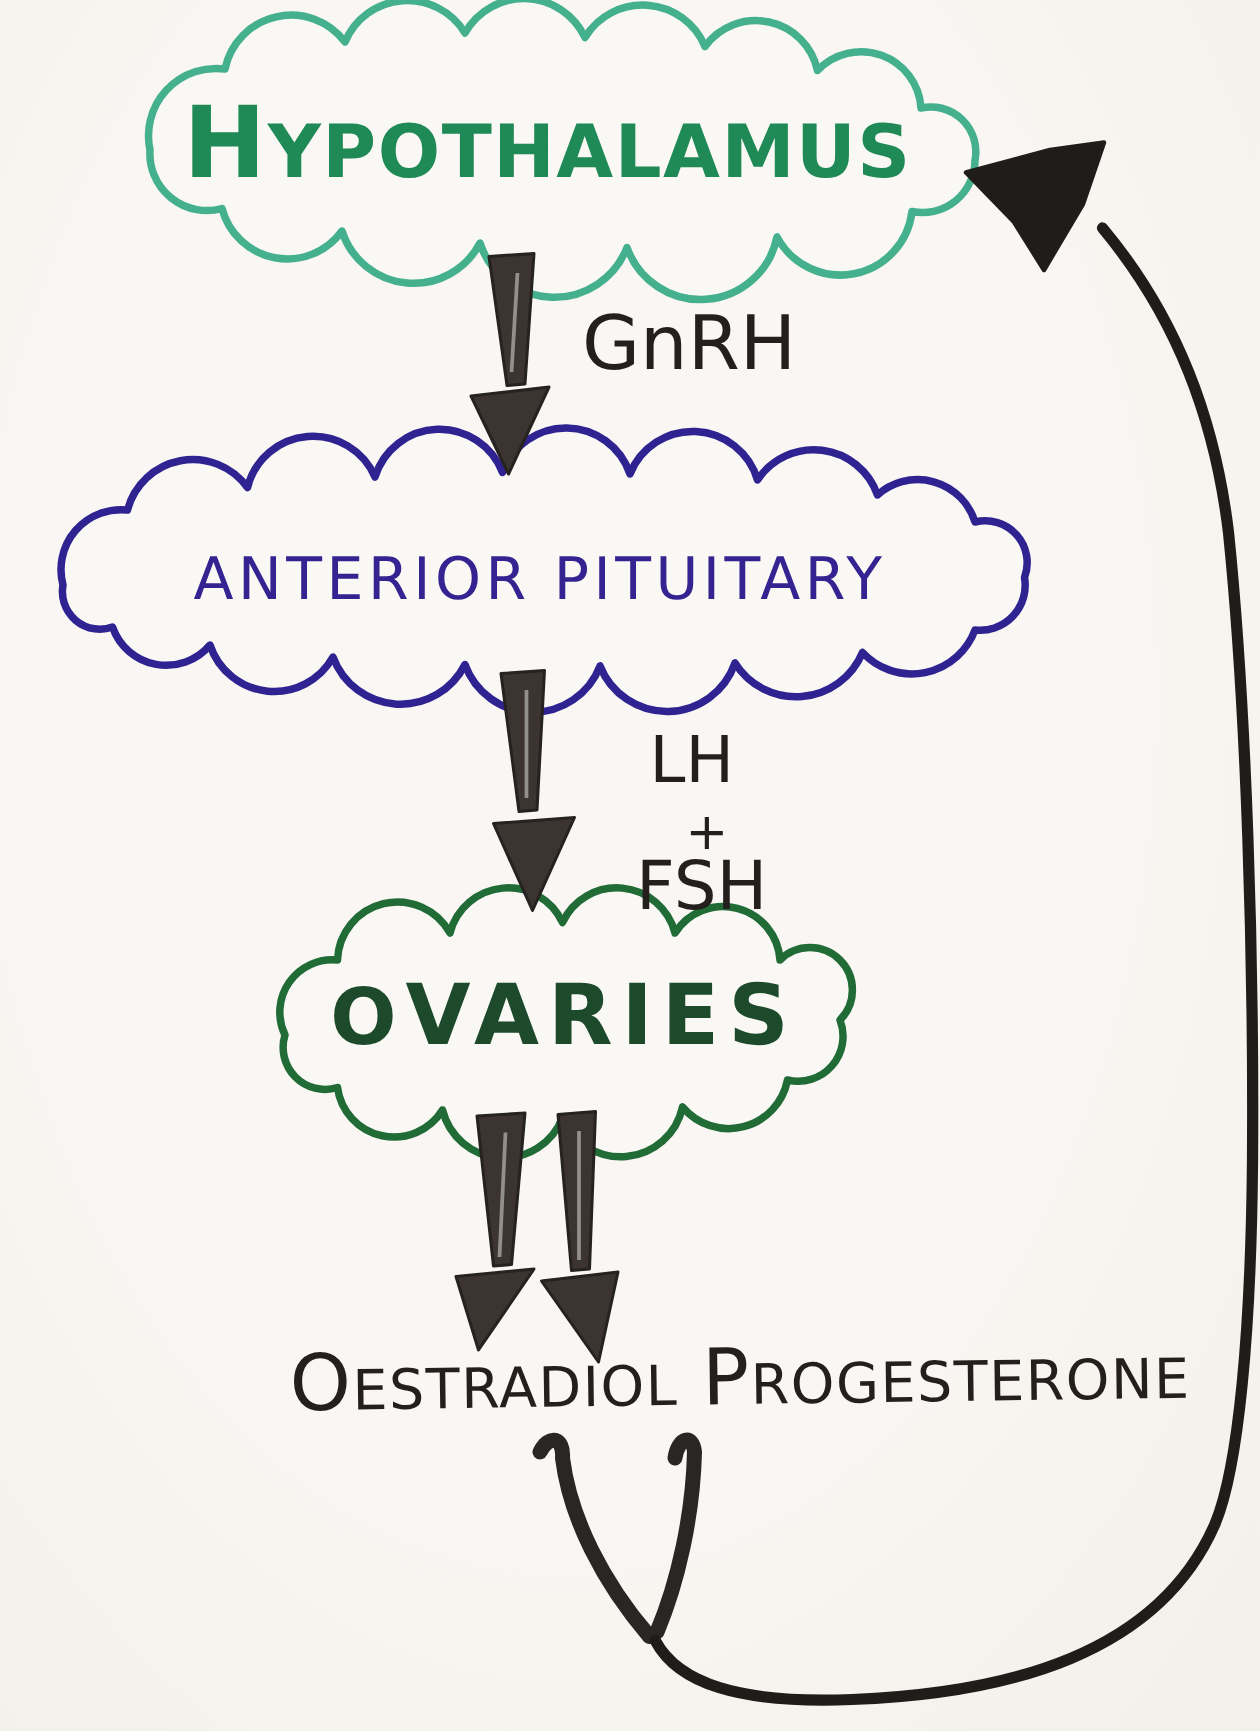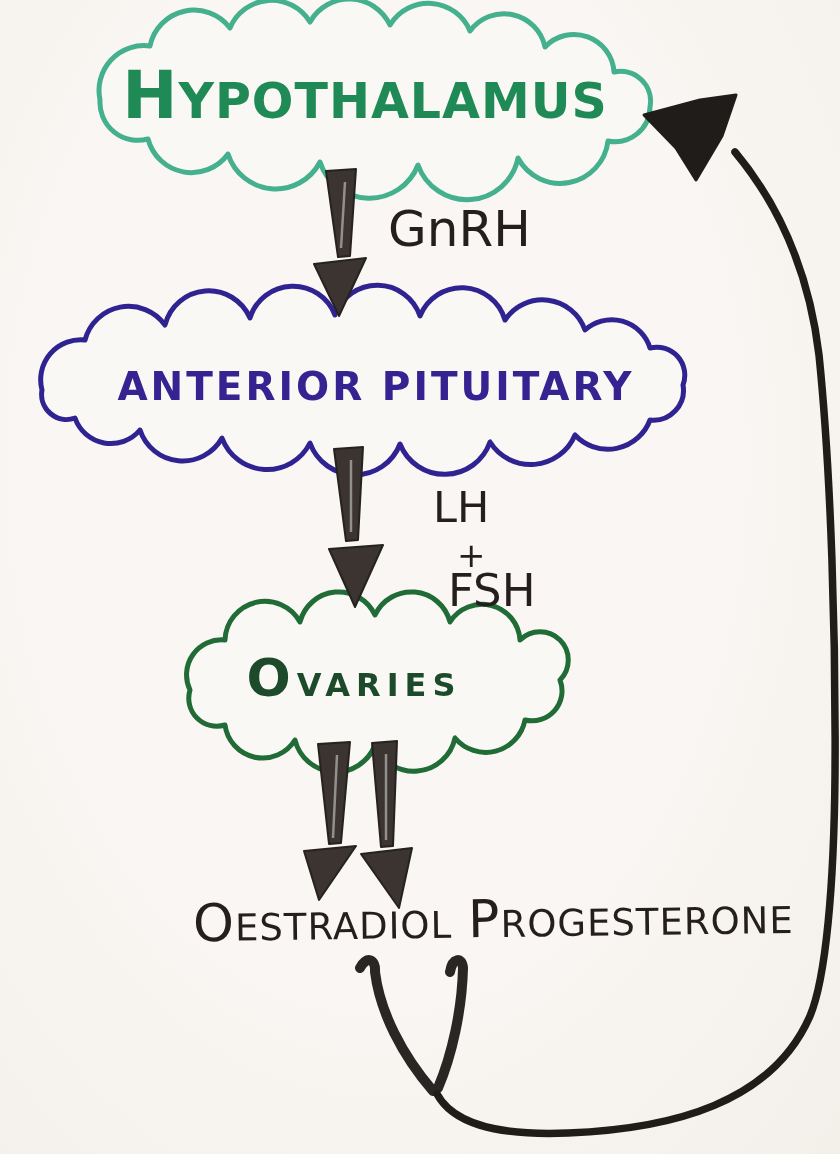--- a/index.html
+++ b/index.html
@@ -10,27 +10,27 @@
     background:radial-gradient(ellipse at 45% 40%, #f9f6f3 55%, #f3efe9 100%);
     overflow:hidden;
     font-family:"DejaVu Sans", sans-serif;
   }
   .layer{position:absolute;inset:0;}
   .label{position:absolute;color:#241f1c;white-space:nowrap;line-height:1;}
   .node-label{display:flex;align-items:center;justify-content:center;}
   .caps{display:inline-block;}
   .hypo-label{left:110px;top:40px;width:510px;height:112px;font-size:49px;font-weight:700;color:#1f8a55;letter-spacing:1px;}
   .hypo-label .caps::first-letter{font-size:66px;}
-  .ap-label{left:72px;top:348px;width:608px;height:76px;font-size:39px;font-weight:700;color:#342390;letter-spacing:3px;}
-  .ov-label{left:194px;top:640px;width:320px;height:76px;font-size:32px;font-weight:600;color:#1c4a2a;letter-spacing:6px;}
+  .ap-label{left:56px;top:348px;width:608px;height:76px;font-size:39px;font-weight:400;color:#342390;letter-spacing:3px;}
+  .ov-label{left:216px;top:640px;width:320px;height:76px;font-size:56px;font-weight:600;color:#1c4a2a;letter-spacing:6px;}
   .ov-label .caps::first-letter{font-size:52px;}
   .gnrh-label{left:388px;top:204px;font-size:50px;font-weight:500;}
   .lh-label{left:433px;top:486px;font-size:43px;font-weight:500;}
   .plus-label{left:457px;top:538px;font-size:34px;font-weight:500;}
-  .fsh-label{left:448px;top:568px;font-size:45px;font-weight:500;text-align:right;}
+  .fsh-label{left:424px;top:568px;font-size:45px;font-weight:500;text-align:right;}
   .hormones-label{left:193px;top:893px;display:flex;align-items:baseline;gap:16px;transform:rotate(-0.8deg);}
   .hormones-label .caps{font-size:37px;font-weight:500;letter-spacing:1px;}
   .hormones-label .caps::first-letter{font-size:52px;}
   svg{display:block;}
 </style>
 </head>
 <body>
 
 <div class="canvas">
 

